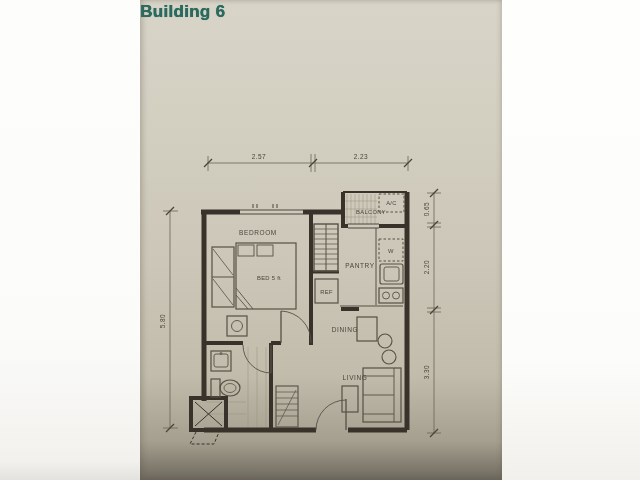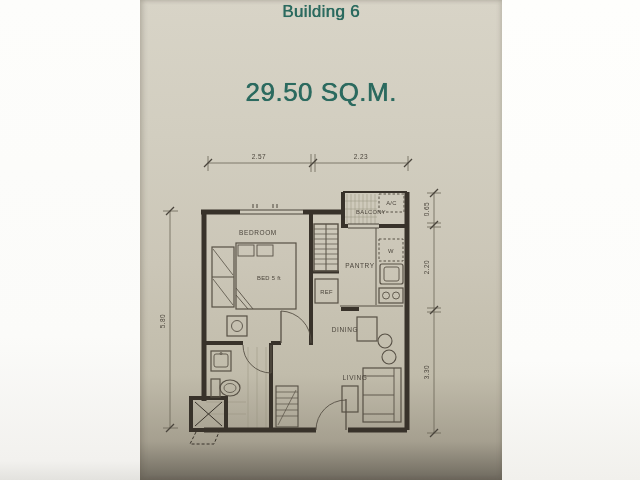--- a/index.html
+++ b/index.html
@@ -17,21 +17,21 @@
     position:absolute;left:502px;top:0;width:138px;height:480px;
     background:linear-gradient(180deg,#fefefc 0%,#fcfcfa 75%,#f1f0ec 100%);
   }
   .page{
     position:absolute;left:140px;top:0;width:362px;height:480px;
     background:linear-gradient(180deg,#d8d4c7 0%,#d2cec0 28%,#cbc6b7 55%,#c1bcab 78%,#a59f8f 92%,#6e695e 100%);
     box-shadow:inset 3px 0 5px rgba(90,85,70,.25), inset -2px 0 4px rgba(90,85,70,.18);
   }
   .building{
     position:absolute;top:2px;left:0;width:100%;
-    text-align:center;font-size:17px;font-weight:400;
+    text-align:left;font-size:17px;font-weight:700;
     color:#2b6a5f;letter-spacing:.3px;
     text-shadow:.4px 0 0 #2b6a5f, 0 0 1px rgba(43,106,95,.35);
   }
   .unit-type{
     position:absolute;top:44px;left:0;width:100%;
     text-align:center;font-size:26px;font-weight:500;
     color:#2b6a5f;letter-spacing:.5px;
     text-shadow:.5px 0 0 #2b6a5f, 0 0 1px rgba(43,106,95,.35);
   }
   .unit-area{
@@ -54,21 +54,20 @@
 </style>
 </head>
 <body>
 
 <div class="stage">
   <div class="margin-left"></div>
   <div class="margin-right"></div>
 
   <div class="page">
     <div class="building">Building 6</div>
-    <div class="unit-area">29.50 SQ.M.</div>
 
     <svg class="plan" viewBox="155 140 295 310">
 
       <g stroke="#6b6557" stroke-width="0.8" fill="none">
 
         <line x1="208" y1="163" x2="408" y2="163"></line>
         <line x1="208" y1="156" x2="208" y2="171"></line>
         <line x1="311" y1="154" x2="311" y2="172"></line>
         <line x1="315" y1="154" x2="315" y2="172"></line>
         <line x1="408" y1="156" x2="408" y2="171"></line>

